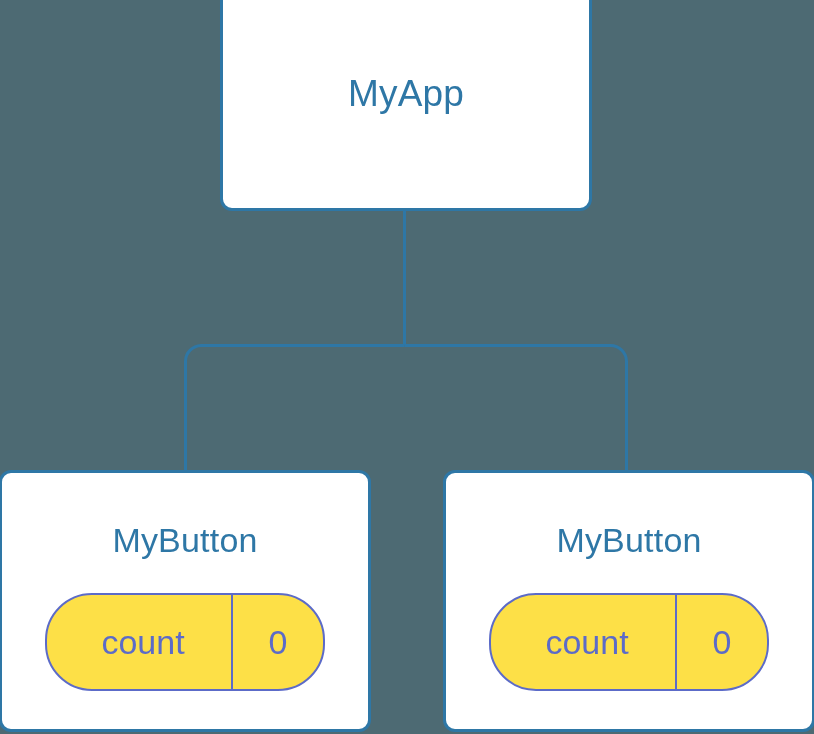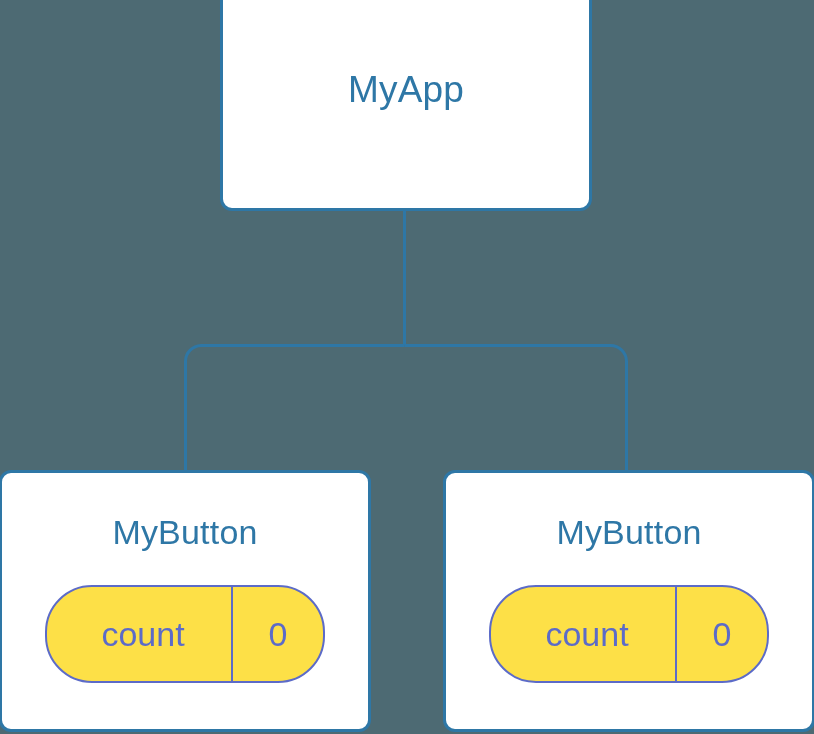--- a/index.html
+++ b/index.html
@@ -60,20 +60,21 @@
   }
   .node-child-left  { left: -1px; }
   .node-child-right { left: 443px; }
 
   .node-title {
     color: #2e77a6;
     font-size: 37px;
     line-height: 1;
     letter-spacing: 0.2px;
     white-space: nowrap;
+    margin-top: 8px;
   }
   .node-child .node-title { font-size: 34px; }
 
   
   .state-pill {
     margin-top: 36px;
     display: flex;
     align-items: stretch;
     height: 94px;
     border: 2px solid #5c6bc8;

